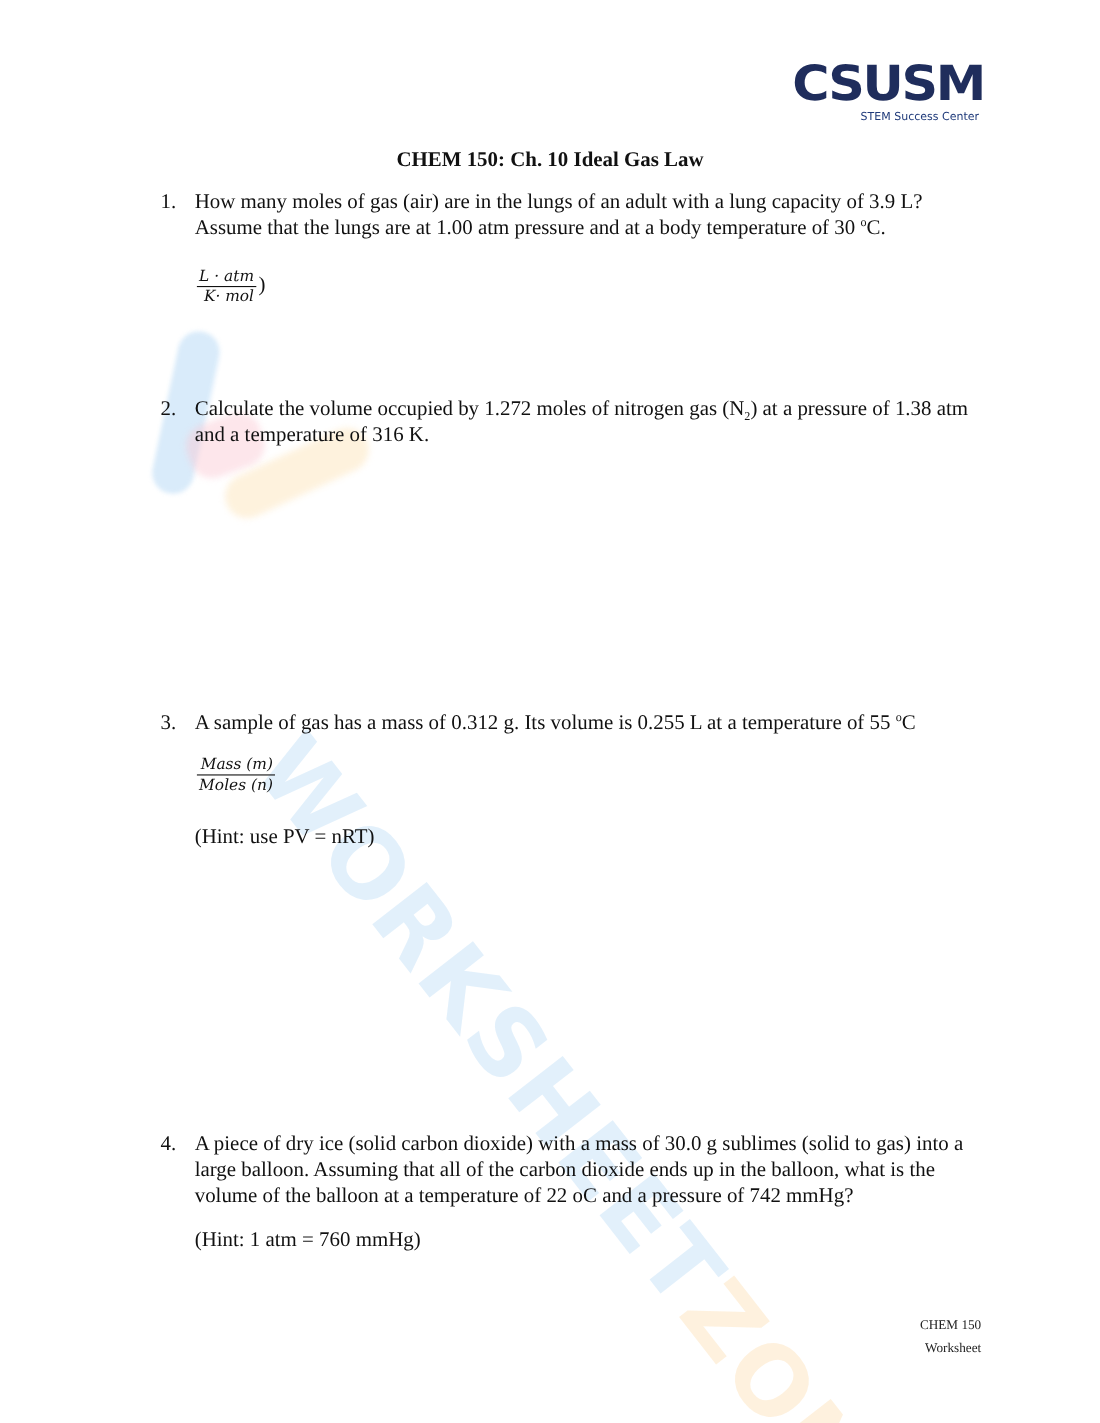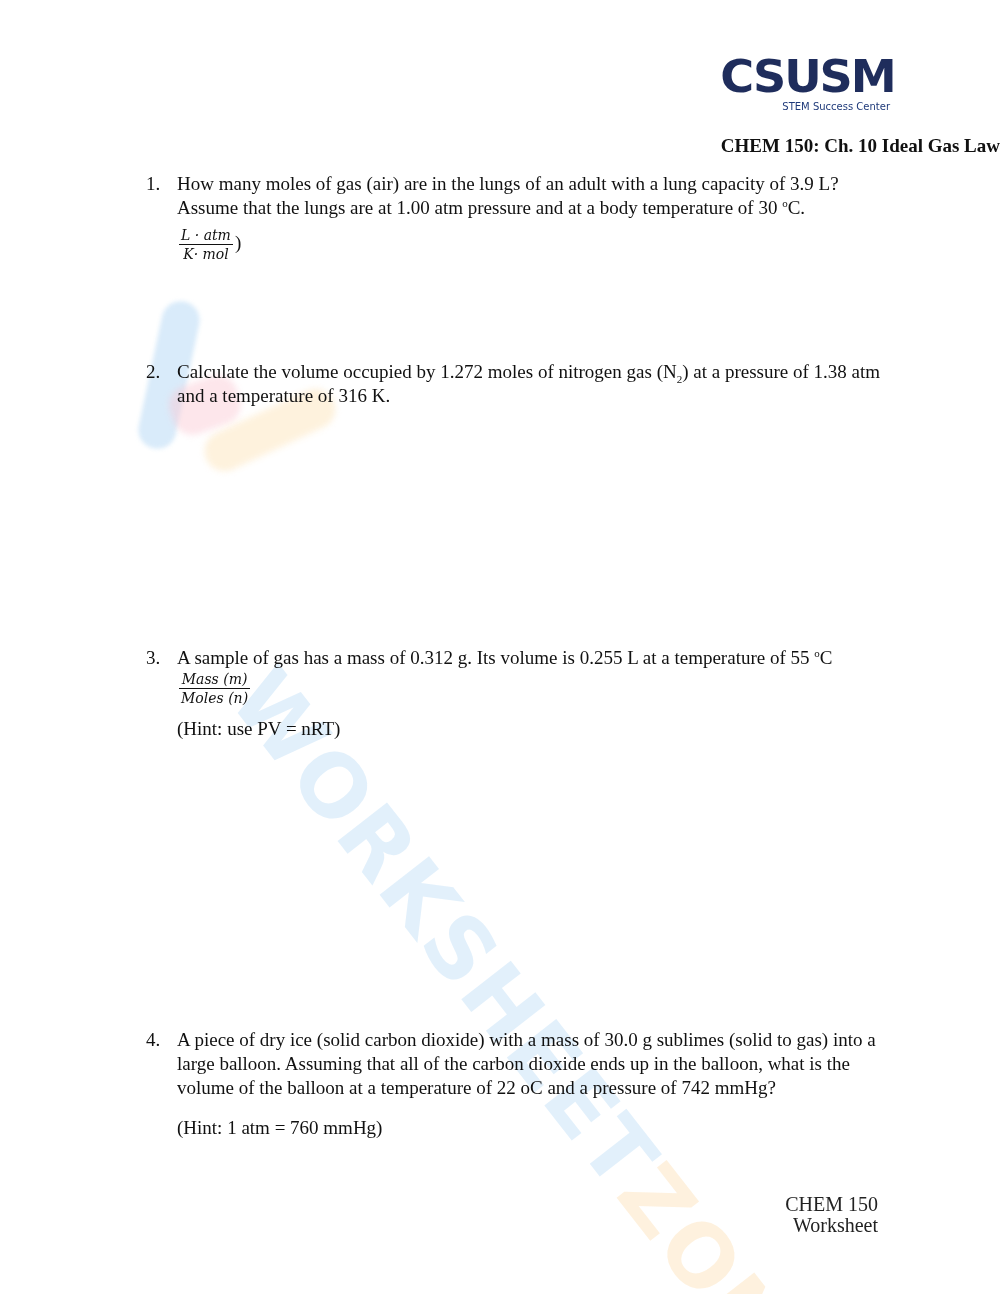--- a/index.html
+++ b/index.html
@@ -17,39 +17,39 @@
     }
     .wm-text .zone { color: rgba(253,215,160,0.35); }
 
     .logo { position: absolute; left: 705px; top: 55px; width: 185px; text-align: right; }
     .logo-main {
       font-family: "DejaVu Sans", sans-serif; font-weight: bold; font-size: 44px; color: #1f2d5c;
       letter-spacing: -2px; line-height: 44px; transform: scaleX(1.05);
     }
     .logo-sub { font-family: "DejaVu Sans", sans-serif; font-size: 10px; color: #1f3a7a; margin-top: -1px; line-height: 18px; }
 
-    .title { position: absolute; left: 0; width: 1000px; top: 135px; text-align: right; font-weight: bold; font-size: 19px; }
+    .title { position: absolute; left: 0; width: 1000px; top: 135px; text-align: center; font-weight: bold; font-size: 19px; }
 
     .q { position: absolute; left: 146px; width: 740px; font-size: 19px; line-height: 24px; }
     .q .num { position: absolute; left: 0; top: 0; }
     .q .body { margin-left: 31px; }
     .q p { margin: 0; }
     .q .hint { margin-top: 10px; }
     sup, sub { font-size: 11px; line-height: 0; }
 
-    .frac { display: inline-block; vertical-align: middle; text-align: center; font-family: "DejaVu Serif", serif; font-style: italic; font-size: 14px; line-height: 18px; margin: 0 2px; }
+    .frac { display: inline-block; vertical-align: middle; text-align: right; font-family: "DejaVu Serif", serif; font-style: italic; font-size: 14px; line-height: 18px; margin: 16px 2px; }
     .frac .numr { display: block; border-bottom: 1.3px solid #111; padding: 0 2px; }
     .frac .denr { display: block; padding: 0 2px; }
 
     .q1 { top: 172px; }
     .q2 { top: 360px; }
     .q3 { top: 646px; }
     .q4 { top: 1028px; }
 
-    .footer { position: absolute; right: 122px; top: 1194px; text-align: right; font-size: 20px; line-height: 21px; color: #222; }
+    .footer { position: absolute; right: 108px; top: 1194px; text-align: right; font-size: 12px; line-height: 21px; color: #222; }
   </style>
 </head>
 <body>
 
 <div class="watermark wm-blue-bar"></div>
 <div class="watermark wm-pink"></div>
 <div class="watermark wm-yellow-bar"></div>
 <div class="watermark wm-text"><span>WORKSHEET</span><span class="zone">ZONE</span></div>
 
 <div class="logo">

